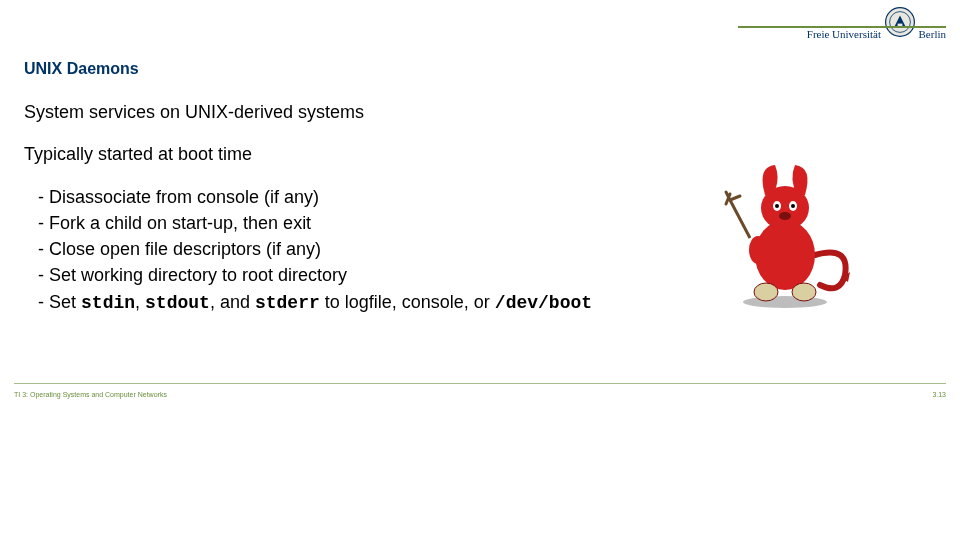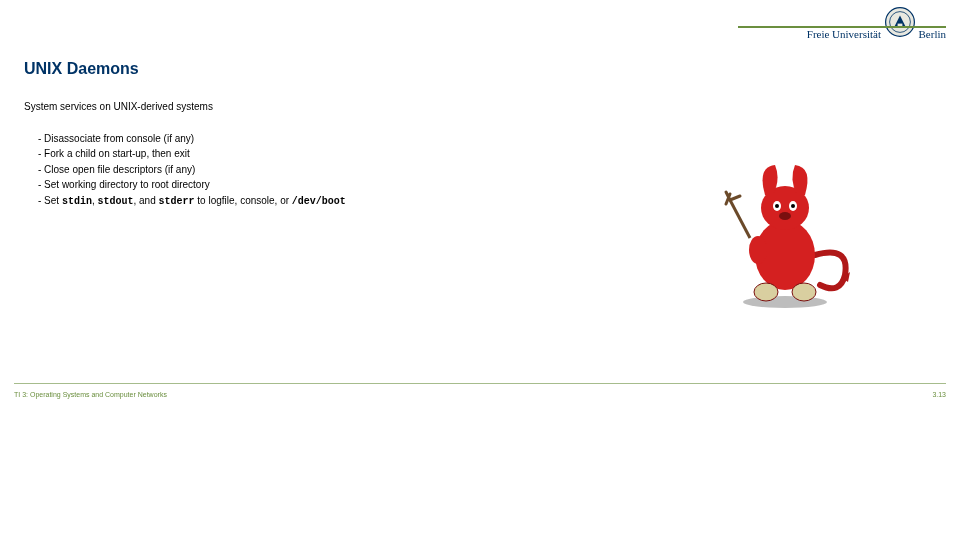--- a/index.html
+++ b/index.html
@@ -4,21 +4,21 @@
 <style>
   * { margin: 0; padding: 0; box-sizing: border-box; }
   html, body { width: 960px; height: 540px; font-family: Arial, Helvetica, sans-serif; background: #fff; color: #000; position: relative; overflow: hidden; }
   .slide { width: 960px; height: 408px; position: relative; padding: 0; }
   .header { position: absolute; top: 6px; right: 14px; display: flex; align-items: center; gap: 6px; }
   .uni-name { font-size: 11px; color: #003366; font-family: Georgia, 'Times New Roman', serif; }
   .uni-underline { position: absolute; top: 26px; right: 14px; width: 208px; height: 2px; background: #6b8f3f; }
   .seal { width: 32px; height: 32px; display: inline-block; }
   .seal svg { width: 32px; height: 32px; }
   .title { position: absolute; top: 60px; left: 24px; font-size: 16px; font-weight: bold; color: #003366; }
-  .content { position: absolute; top: 100px; left: 24px; right: 24px; font-size: 10px; line-height: 1.35; }
+  .content { position: absolute; top: 100px; left: 24px; right: 24px; font-size: 18px; line-height: 1.35; }
   .content p { margin-bottom: 18px; }
   .content p.tight { margin-bottom: 2px; }
   .sub { margin-left: 14px; }
   .sub2 { margin-left: 34px; }
   .dash::before { content: "- "; }
   .arrow::before { content: "\27A2"; color: #3b7a3a; margin-right: 4px; font-size: 14px; }
   .mono { font-family: "Courier New", monospace; font-weight: bold; }
   .footer { position: absolute; bottom: 10px; left: 14px; right: 14px; display: flex; justify-content: space-between; font-size: 7px; color: #6b8f3f; }
   .footer-line { position: absolute; bottom: 24px; left: 14px; right: 14px; height: 1px; background: #6b8f3f; opacity: 0.6; }
   .mascot { position: absolute; top: 160px; right: 110px; width: 130px; height: 150px; }
@@ -42,20 +42,21 @@
       </span>
       <span>Berlin</span>
     </span>
   </div>
   <div class="uni-underline"></div>
 
   <div class="title">UNIX Daemons</div>
 
   <div class="content">
     <p>System services on UNIX-derived systems</p>
+    <p>Typically started at boot time</p>
 
     <p class="tight sub dash">Disassociate from console (if any)</p>
     <p class="tight sub dash">Fork a child on start-up, then exit</p>
     <p class="tight sub dash">Close open file descriptors (if any)</p>
     <p class="tight sub dash">Set working directory to root directory</p>
     <p class="sub dash">
       <span>Set </span><span class="mono">stdin</span><span>, </span><span class="mono">stdout</span><span>, and </span><span class="mono">stderr</span><span> to logfile, console, or </span><span class="mono">/dev/boot</span>
     </p>
 
   </div>

